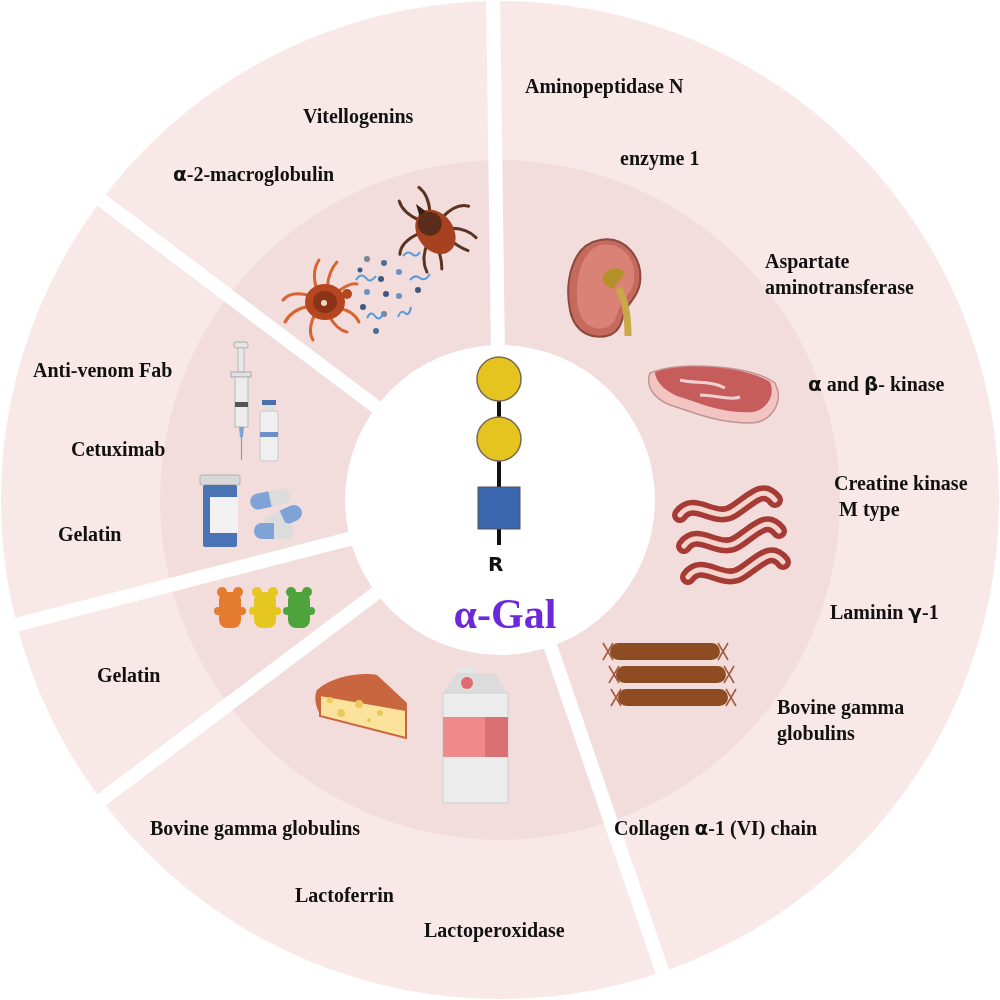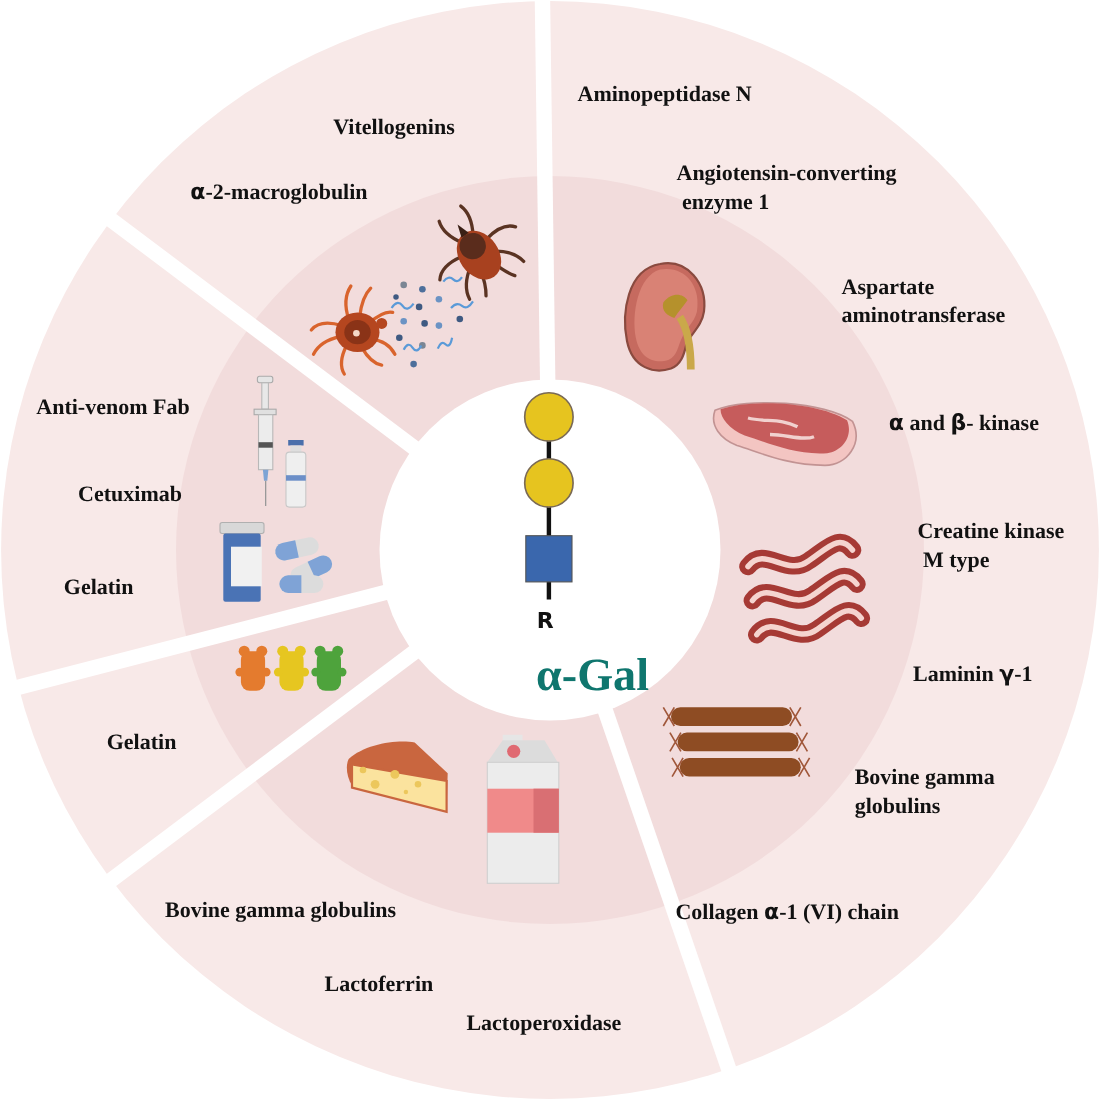--- a/index.html
+++ b/index.html
@@ -2,22 +2,22 @@
 <html><head>
 <meta charset="utf-8">
 <style>
   html, body { margin: 0; padding: 0; background: #ffffff; }
   body { width: 1000px; height: 1000px; position: relative; overflow: hidden;
          font-family: "Liberation Serif", serif; }
   #wheel { position: absolute; left: 0; top: 0; width: 1000px; height: 1000px; }
   .label { position: absolute; font-family: "Liberation Serif", serif; font-weight: bold;
            font-size: 20px; color: #111; line-height: 26px; white-space: nowrap; }
   .label .gr { font-family: "DejaVu Sans", sans-serif; font-weight: bold; }
-  .center-title { position: absolute; left: 420px; top: 590px; width: 170px; text-align: right;
-                  font-family: "Liberation Serif", serif; font-weight: bold; font-size: 42px; color: #0f766e; }
+  .center-title { position: absolute; left: 420px; top: 590px; width: 170px; text-align: center;
+                  font-family: "Liberation Serif", serif; font-weight: bold; font-size: 42px; color: #6d28d9; }
   .r-label { position: absolute; left: 488px; top: 552px; font-family: "DejaVu Sans", sans-serif;
              font-weight: bold; font-size: 20px; color: #111; }
 </style>
 </head>
 <body>
 
 <svg id="wheel" viewBox="0 0 1000 1000" xmlns="http://www.w3.org/2000/svg">
   <defs>
     <clipPath id="c-all">
         <circle cx="500" cy="500" r="500"></circle>
@@ -222,21 +222,20 @@
 </svg>
 
 <div class="r-label">R</div>
 <div class="center-title">α-Gal</div>
 
 <div class="label" style="left:303px; top:103px;">Vitellogenins</div>
 <div class="label" style="left:173px; top:161px;"><span class="gr">α</span><span>-2-macroglobulin</span></div>
 
 <div class="label" style="left:525px; top:73px;">Aminopeptidase N</div>
 <div class="label" style="left:615px; top:145px;">
-    <div>Angiotensin-converting</div>
     <div style="white-space:pre"> enzyme 1</div>
   </div>
 <div class="label" style="left:765px; top:248px;">
     <div>Aspartate</div>
     <div>aminotransferase</div>
   </div>
 <div class="label" style="left:808px; top:371px; white-space:pre;"><span class="gr">α</span><span> and </span><span class="gr">β</span><span>- kinase</span></div>
 <div class="label" style="left:834px; top:470px;">
     <div>Creatine kinase</div>
     <div style="white-space:pre"> M type</div>

